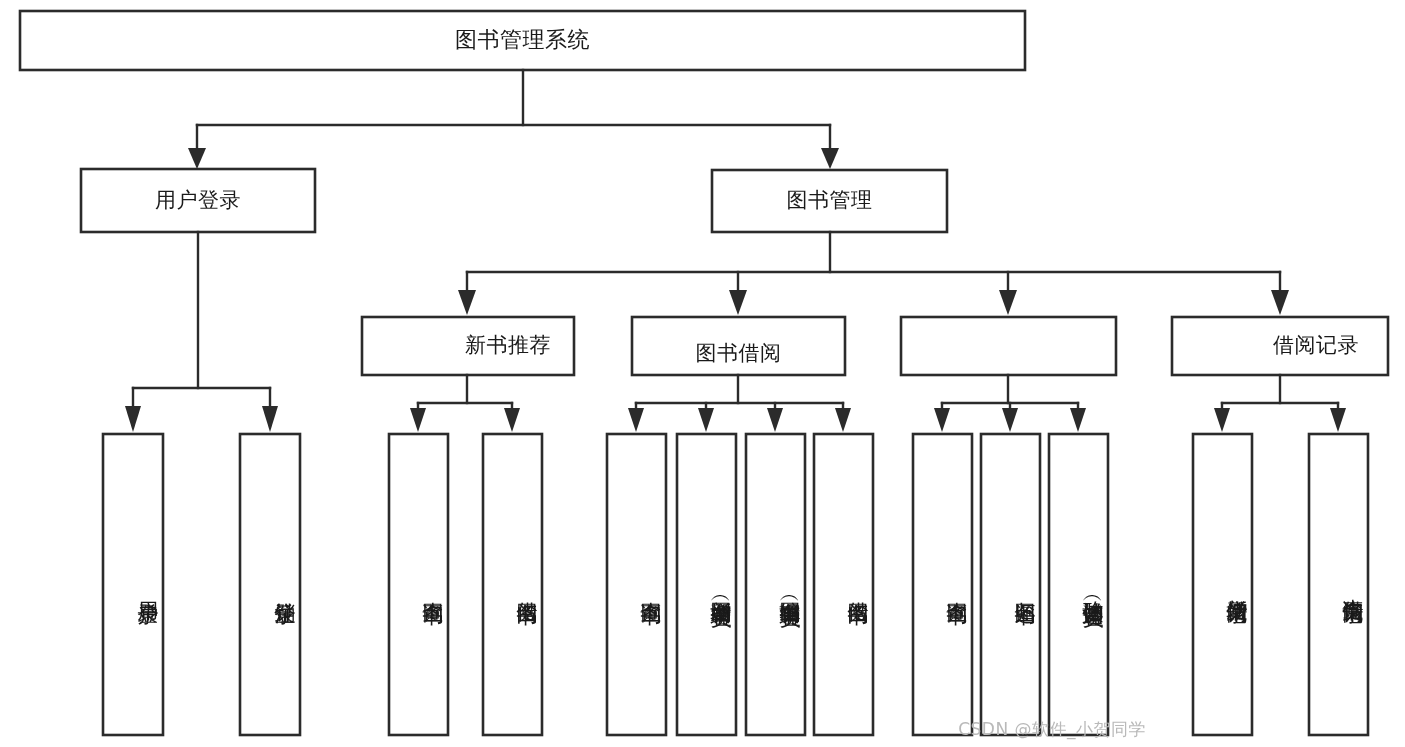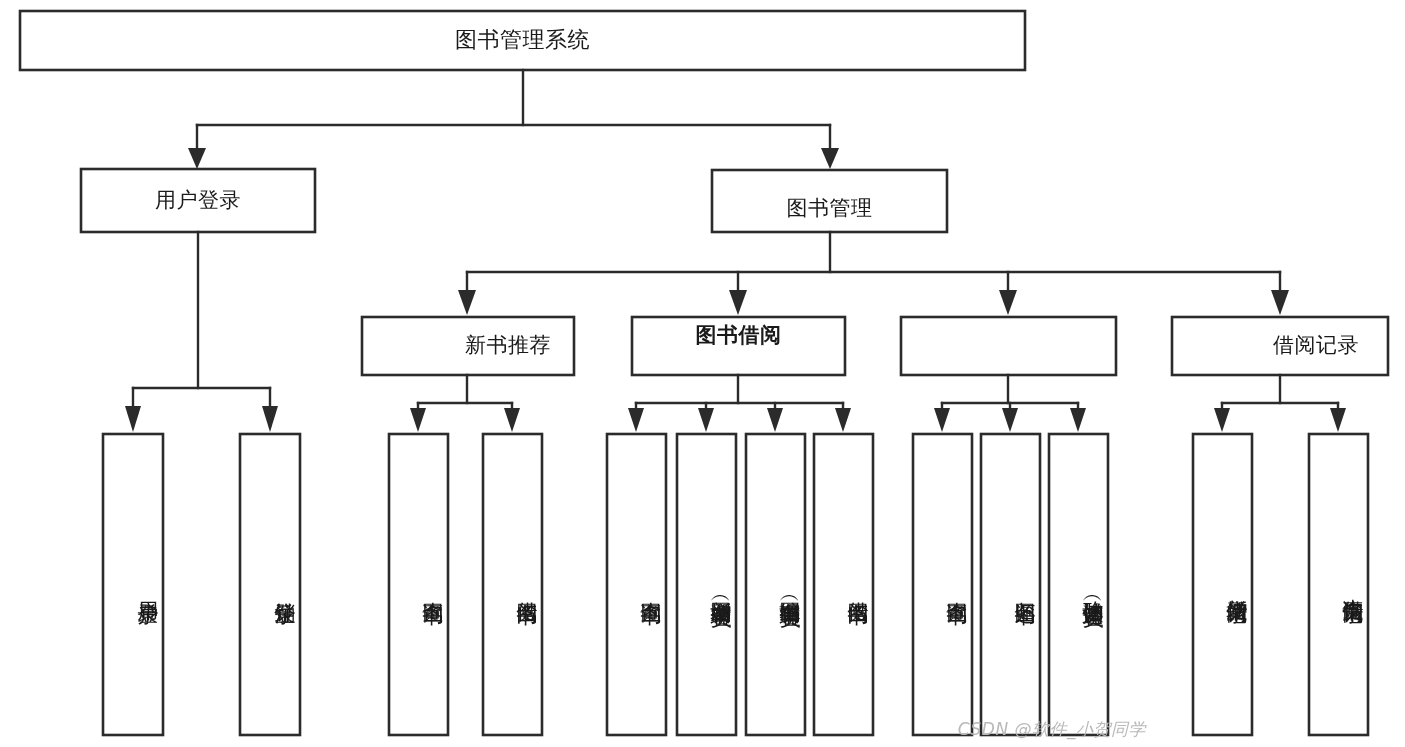--- a/index.html
+++ b/index.html
@@ -76,21 +76,20 @@
   }
   .watermark {
     position: absolute;
     right: 8px;
     bottom: 6px;
     font-size: 17px;
     color: #b9b9b9;
     letter-spacing: 0.5px;
     white-space: nowrap;
     pointer-events: none;
-    font-style: italic;
   }
 </style>
 </head>
 <body>
 
 <div id="diagram-root">
 
   <svg class="flow" viewBox="0 0 1405 747">
 
     <rect class="node-rect" x="20" y="11" width="1005" height="59"></rect>
@@ -179,25 +178,25 @@
 
     <rect class="node-rect" x="1193" y="434" width="59" height="301"></rect>
     <rect class="node-rect" x="1309" y="434" width="59" height="301"></rect>
 
   </svg>
 
   <div class="label-h title" style="left:20px; top:11px; width:1005px; height:59px;">图书管理系统</div>
 
   <div class="label-h" style="left:81px; top:169px; width:234px; height:63px;">用户登录</div>
 
-  <div class="label-h" style="left:712px; top:178px; width:235px; height:62px;font-family:Liberation Serif, serif;">图书管理</div>
+  <div class="label-h" style="left:712px; top:170px; width:235px; height:62px;font-family:Liberation Serif, serif;">图书管理</div>
 
   <div class="label-h" style="left:362px; top:317px; width:212px; height:58px;padding-left:40px;">新书推荐</div>
 
-  <div class="label-h" style="left:632px; top:307px; width:213px; height:58px;font-weight:bold;">图书借阅</div>
+  <div class="label-h" style="left:632px; top:325px; width:213px; height:58px;">图书借阅</div>
 
 
   <div class="label-h" style="left:1172px; top:317px; width:216px; height:58px;padding-left:36px;">借阅记录</div>
 
   <div class="label-v" style="left:103px; top:507px; width:60px; height:160px;">用户登录</div>
   <div class="label-v" style="left:240px; top:507px; width:60px; height:160px;">注销登录</div>
 
   <div class="label-v" style="left:389px; top:507px; width:59px; height:160px;">查询图书</div>
   <div class="label-v" style="left:483px; top:507px; width:59px; height:160px;">借阅图书</div>
 

